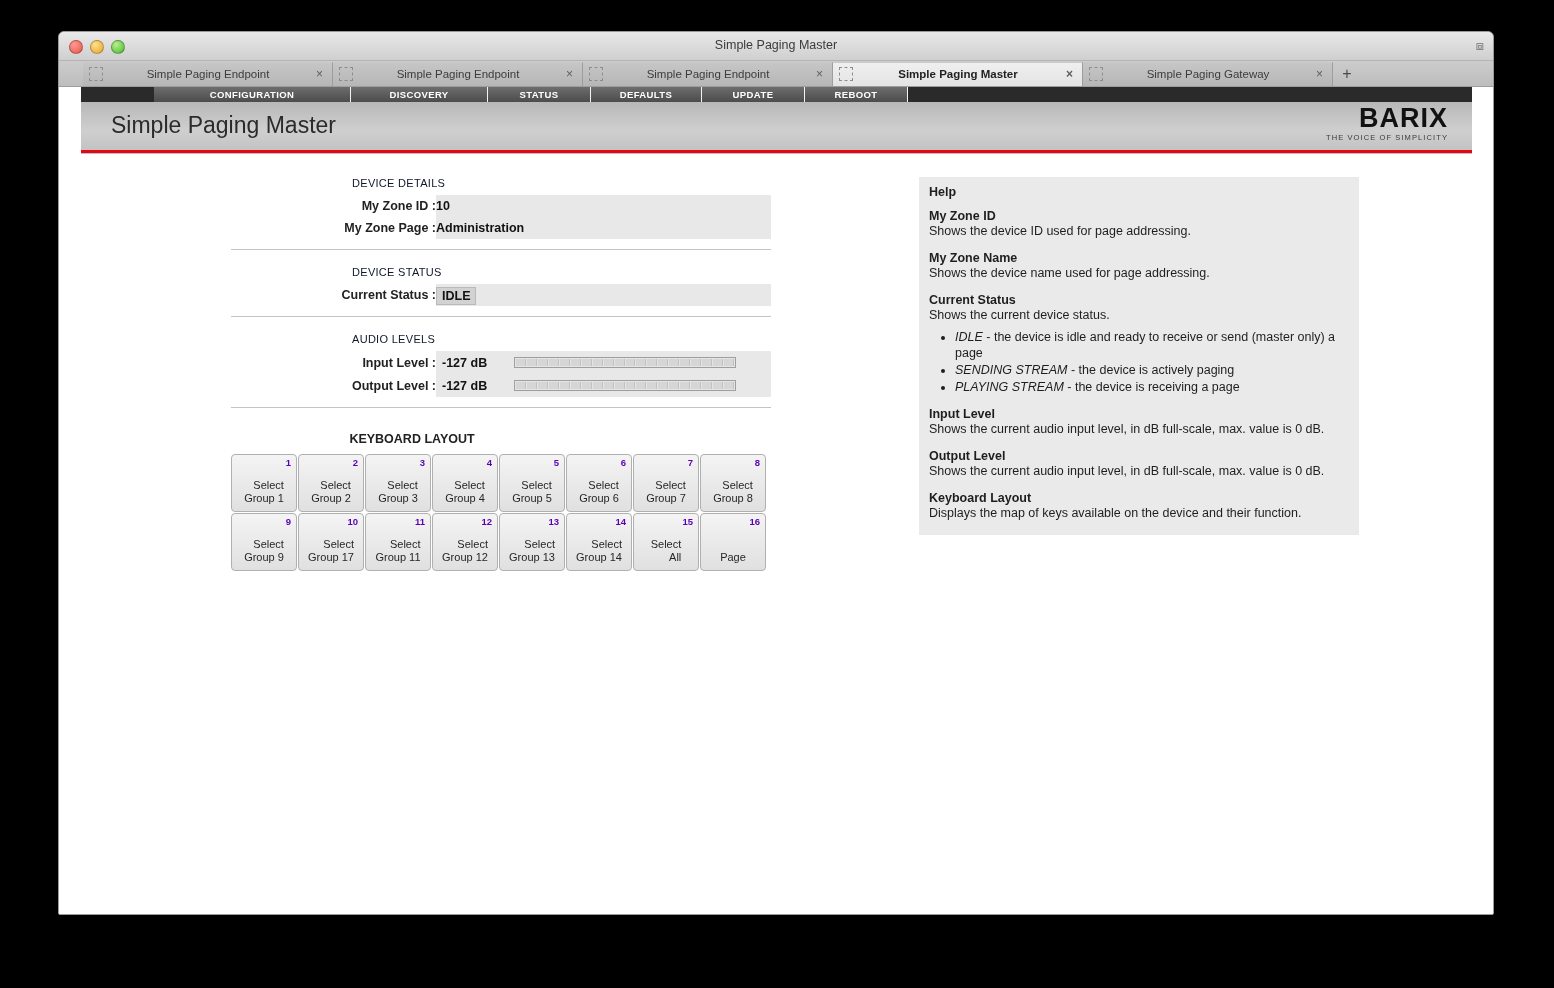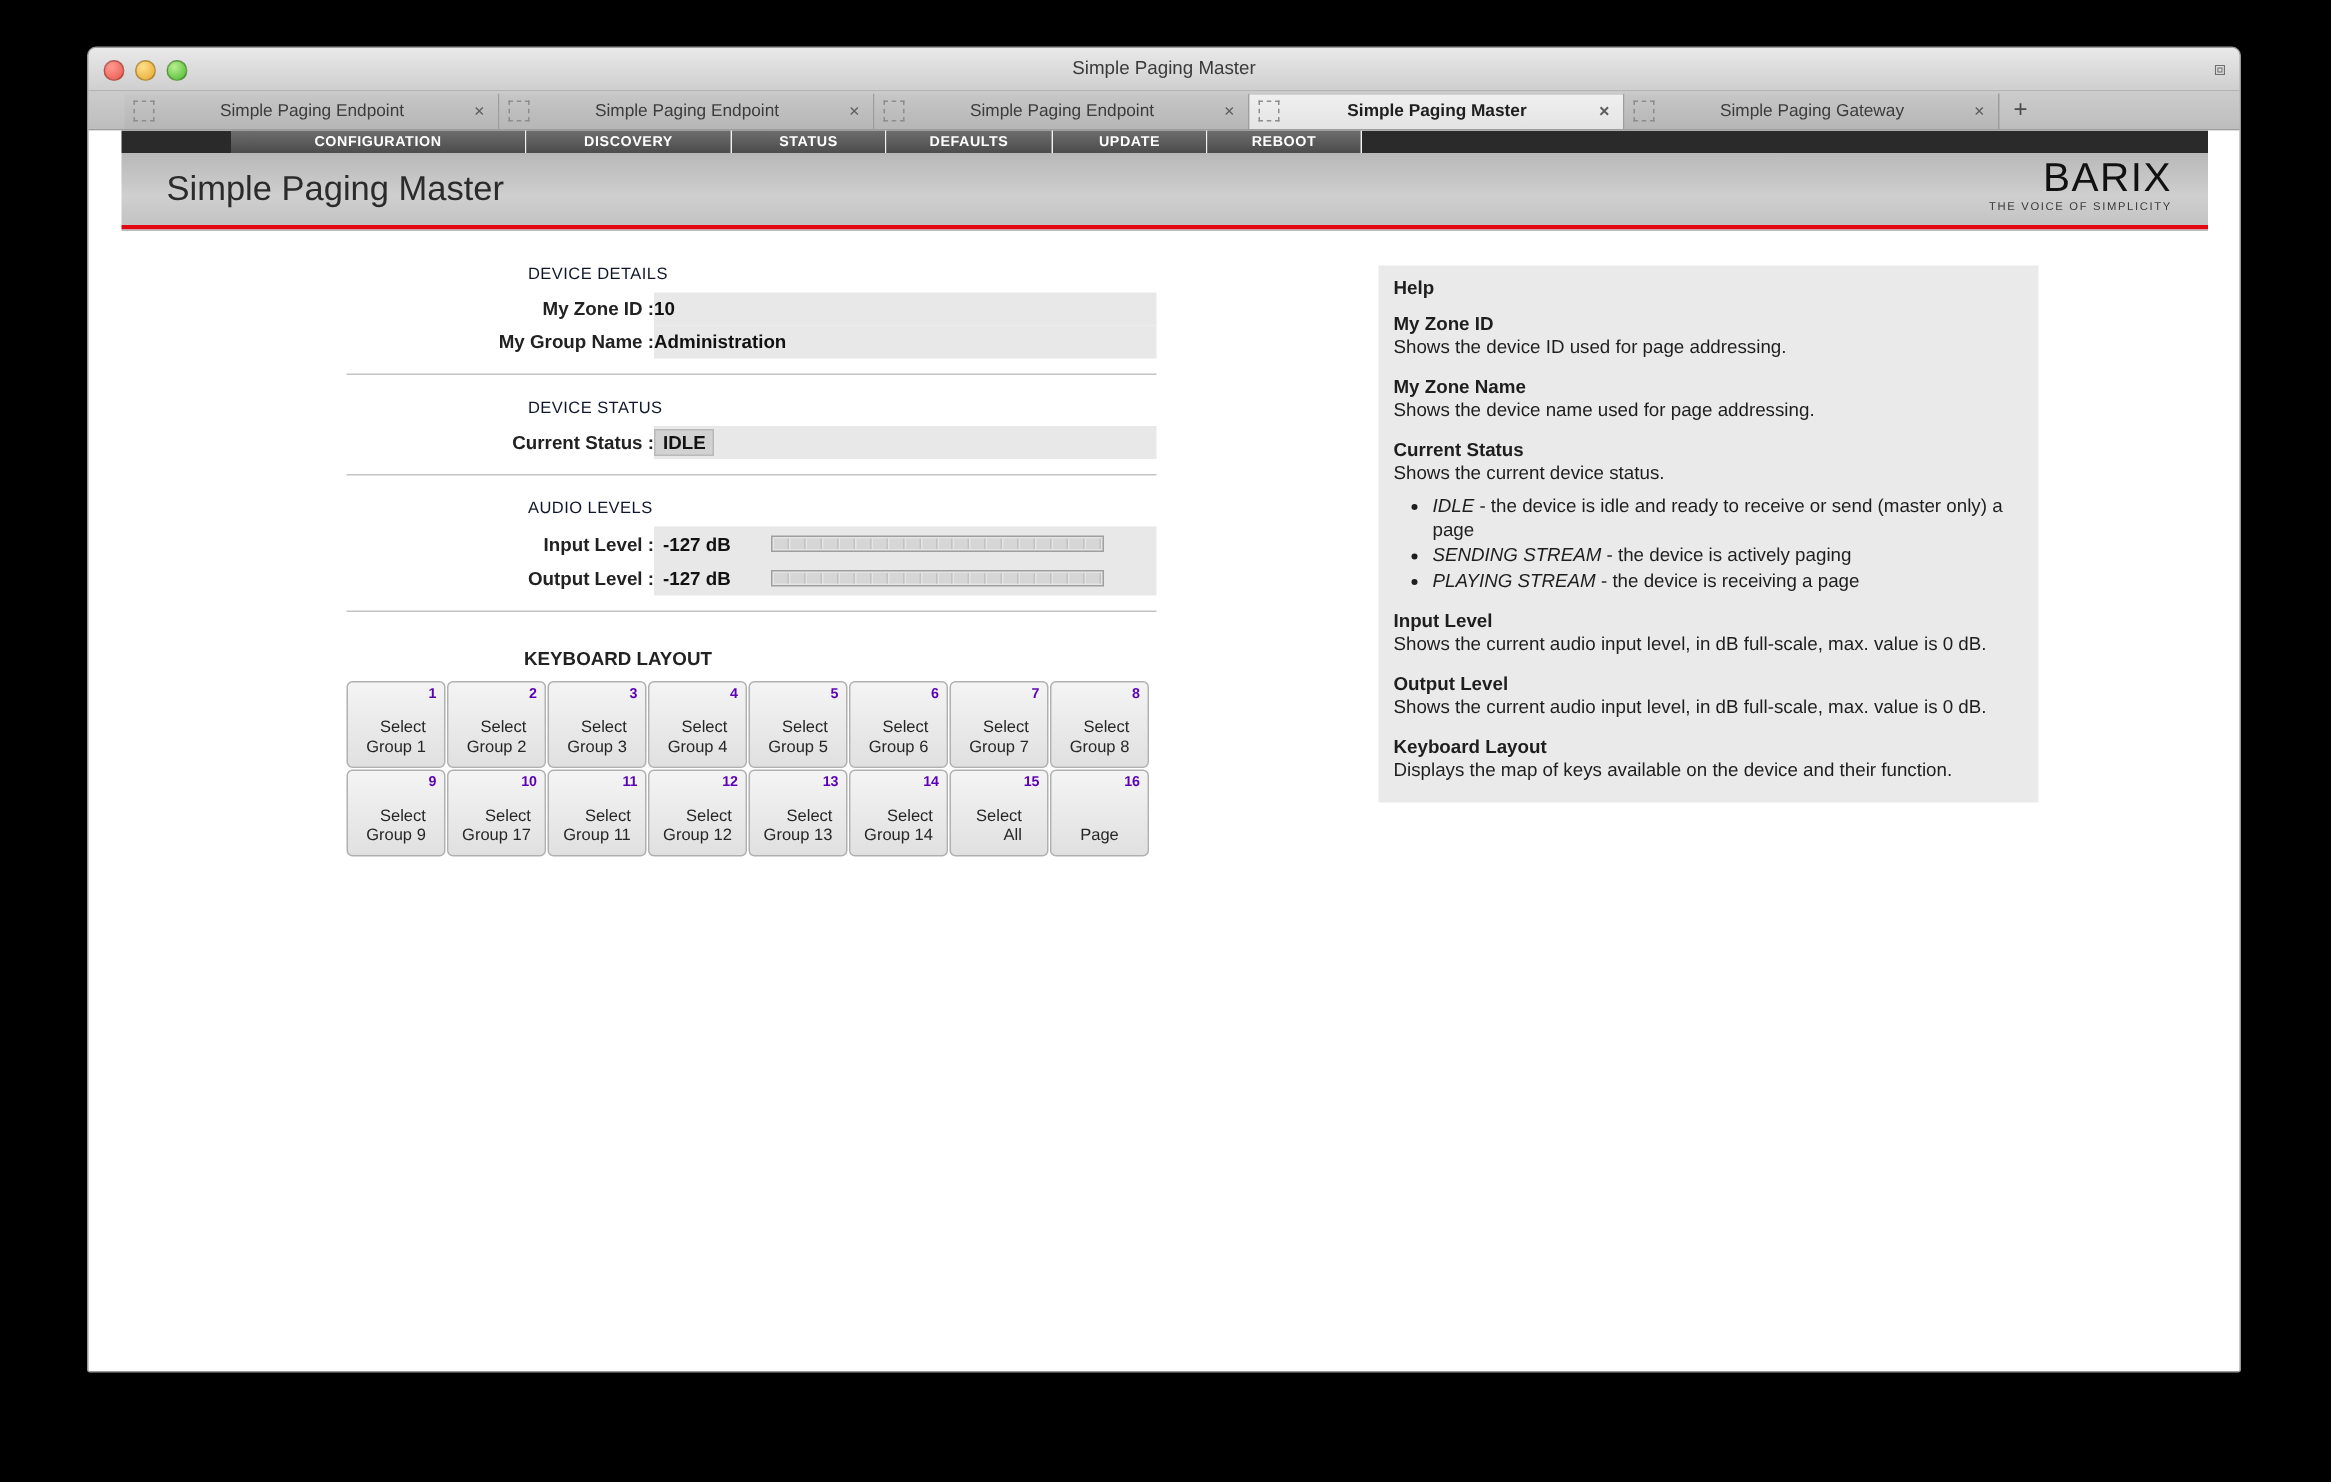--- a/index.html
+++ b/index.html
@@ -197,21 +197,21 @@
     color: #2b2b2b;
   }
   .barix-logo {
     position: absolute;
     right: 24px;
     top: 3px;
     text-align: right;
   }
   .barix-word {
     font-family: "Liberation Sans", sans-serif;
-    font-weight: normal;
+    font-weight: bold;
     font-size: 27px;
     letter-spacing: 1px;
     color: #111;
     line-height: 27px;
   }
   .barix-tag {
     font-size: 7.5px;
     letter-spacing: 1.1px;
     color: #3a3a3a;
     margin-top: 1px;
@@ -443,21 +443,21 @@
       <div class="leftcol">
 
         <div class="section-title left-ind">DEVICE DETAILS</div>
         <table class="field-table">
           <tbody>
               <tr>
             <td class="fl">My Zone ID :</td>
             <td class="fv">10</td>
           </tr>
           <tr>
-            <td class="fl">My Group Name :</td>
+            <td class="fl">My Zone Page :</td>
             <td class="fv">Administration</td>
           </tr>
         </tbody>
           </table>
         <div class="hr"></div>
 
         <div class="section-title left-ind">DEVICE STATUS</div>
         <table class="field-table">
           <tbody>
               <tr>

